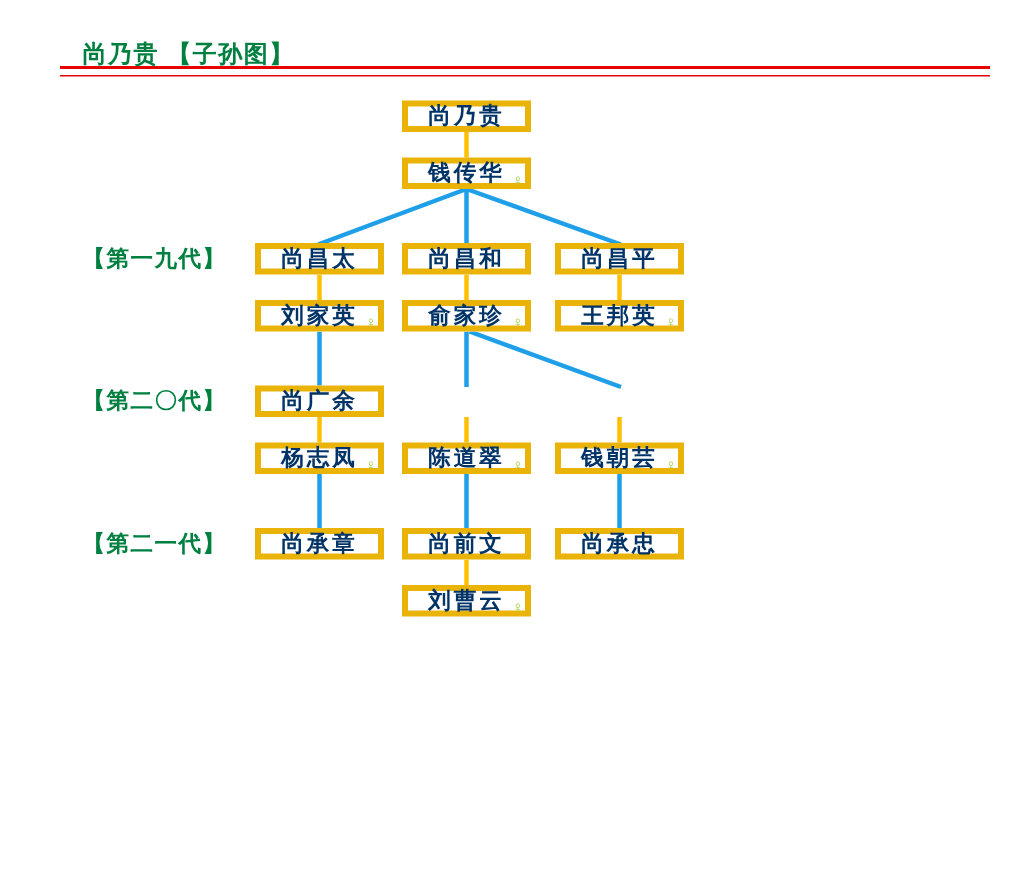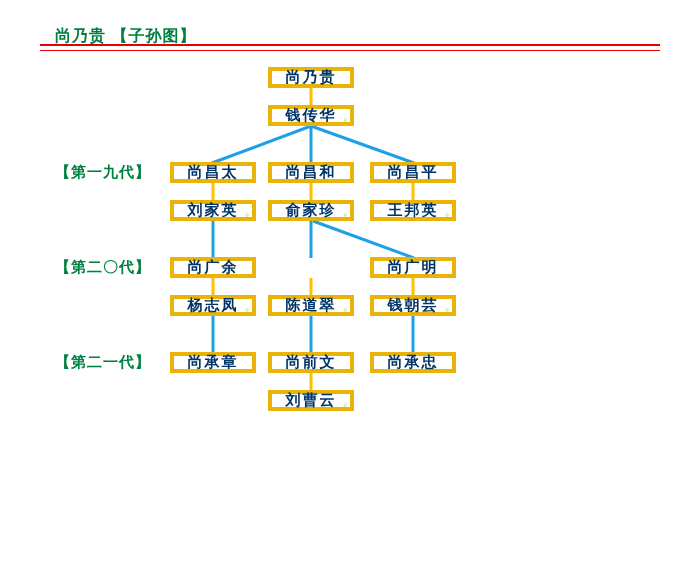--- a/index.html
+++ b/index.html
@@ -114,23 +114,20 @@
     <span class="fm">♀</span>
   </div>
   <div class="box col-c row-4">
     <span>王邦英</span>
     <span class="fm">♀</span>
   </div>
 
   <div class="box col-a row-5">
     <span>尚广余</span>
   </div>
-  <div class="box col-c row-5">
-    <span>尚广明</span>
-  </div>
   <div class="box col-a row-6">
     <span>杨志凤</span>
     <span class="fm">♀</span>
   </div>
   <div class="box col-b row-6">
     <span>陈道翠</span>
     <span class="fm">♀</span>
   </div>
   <div class="box col-c row-6">
     <span>钱朝芸</span>

